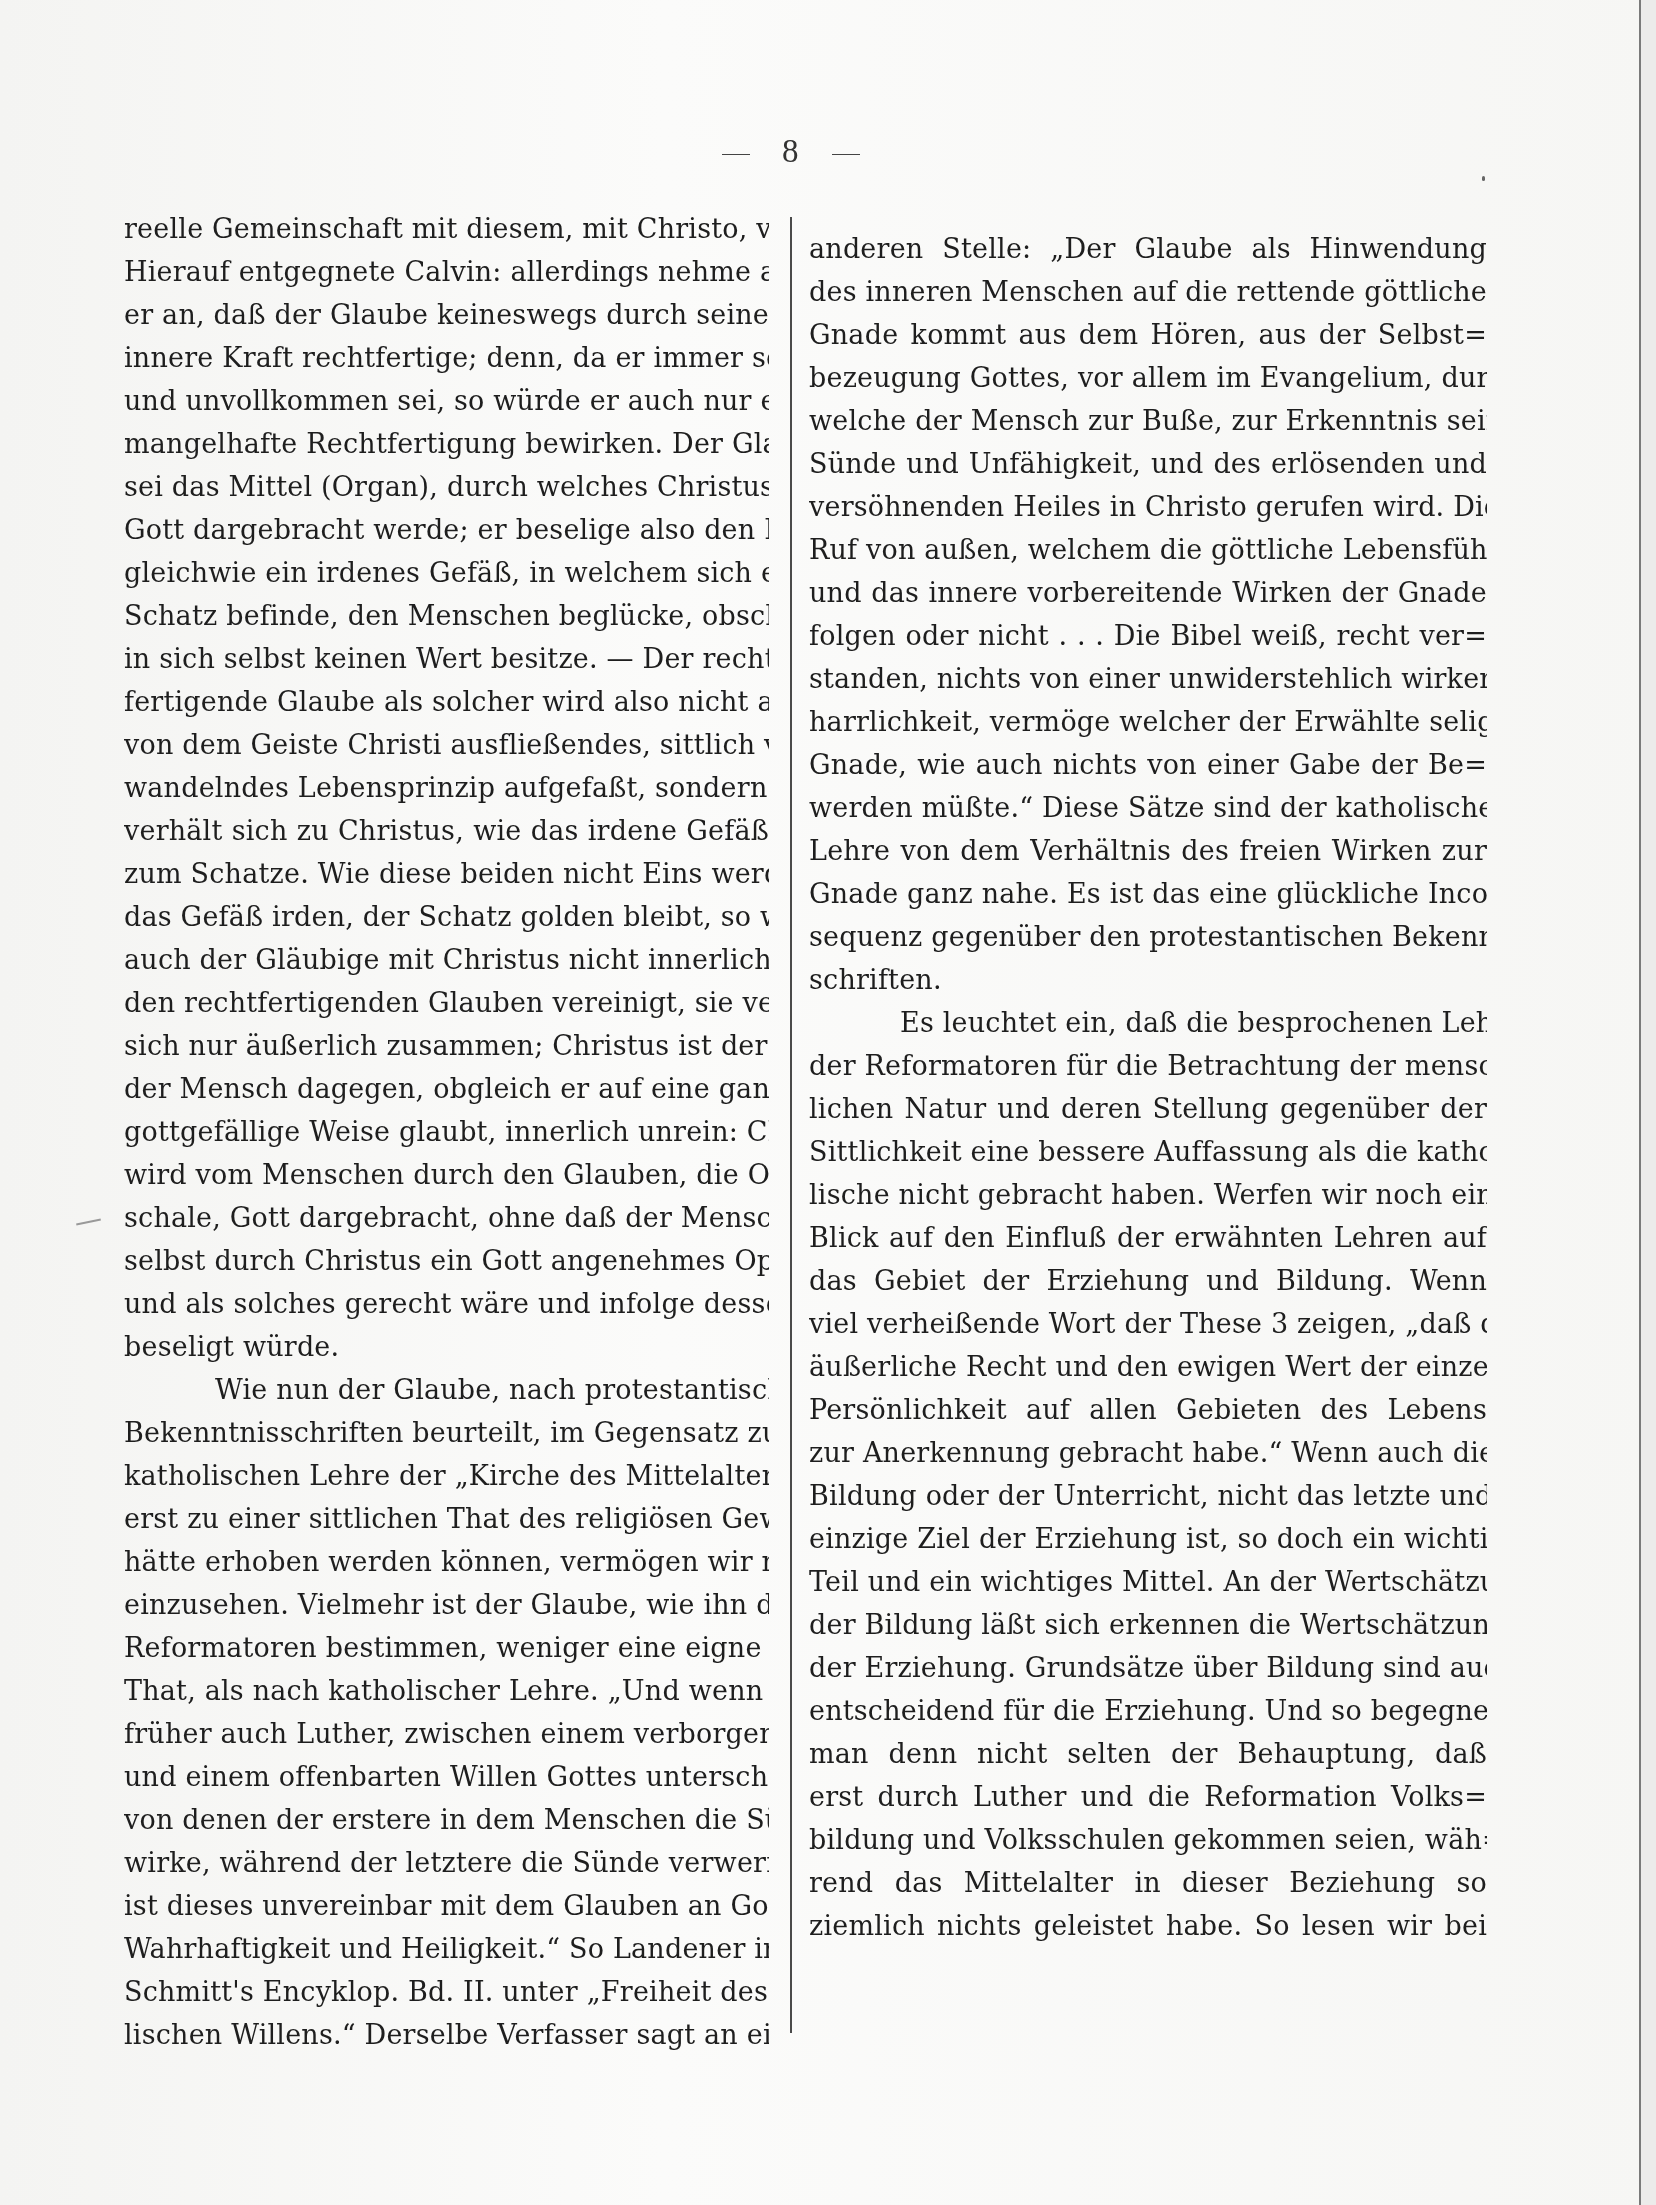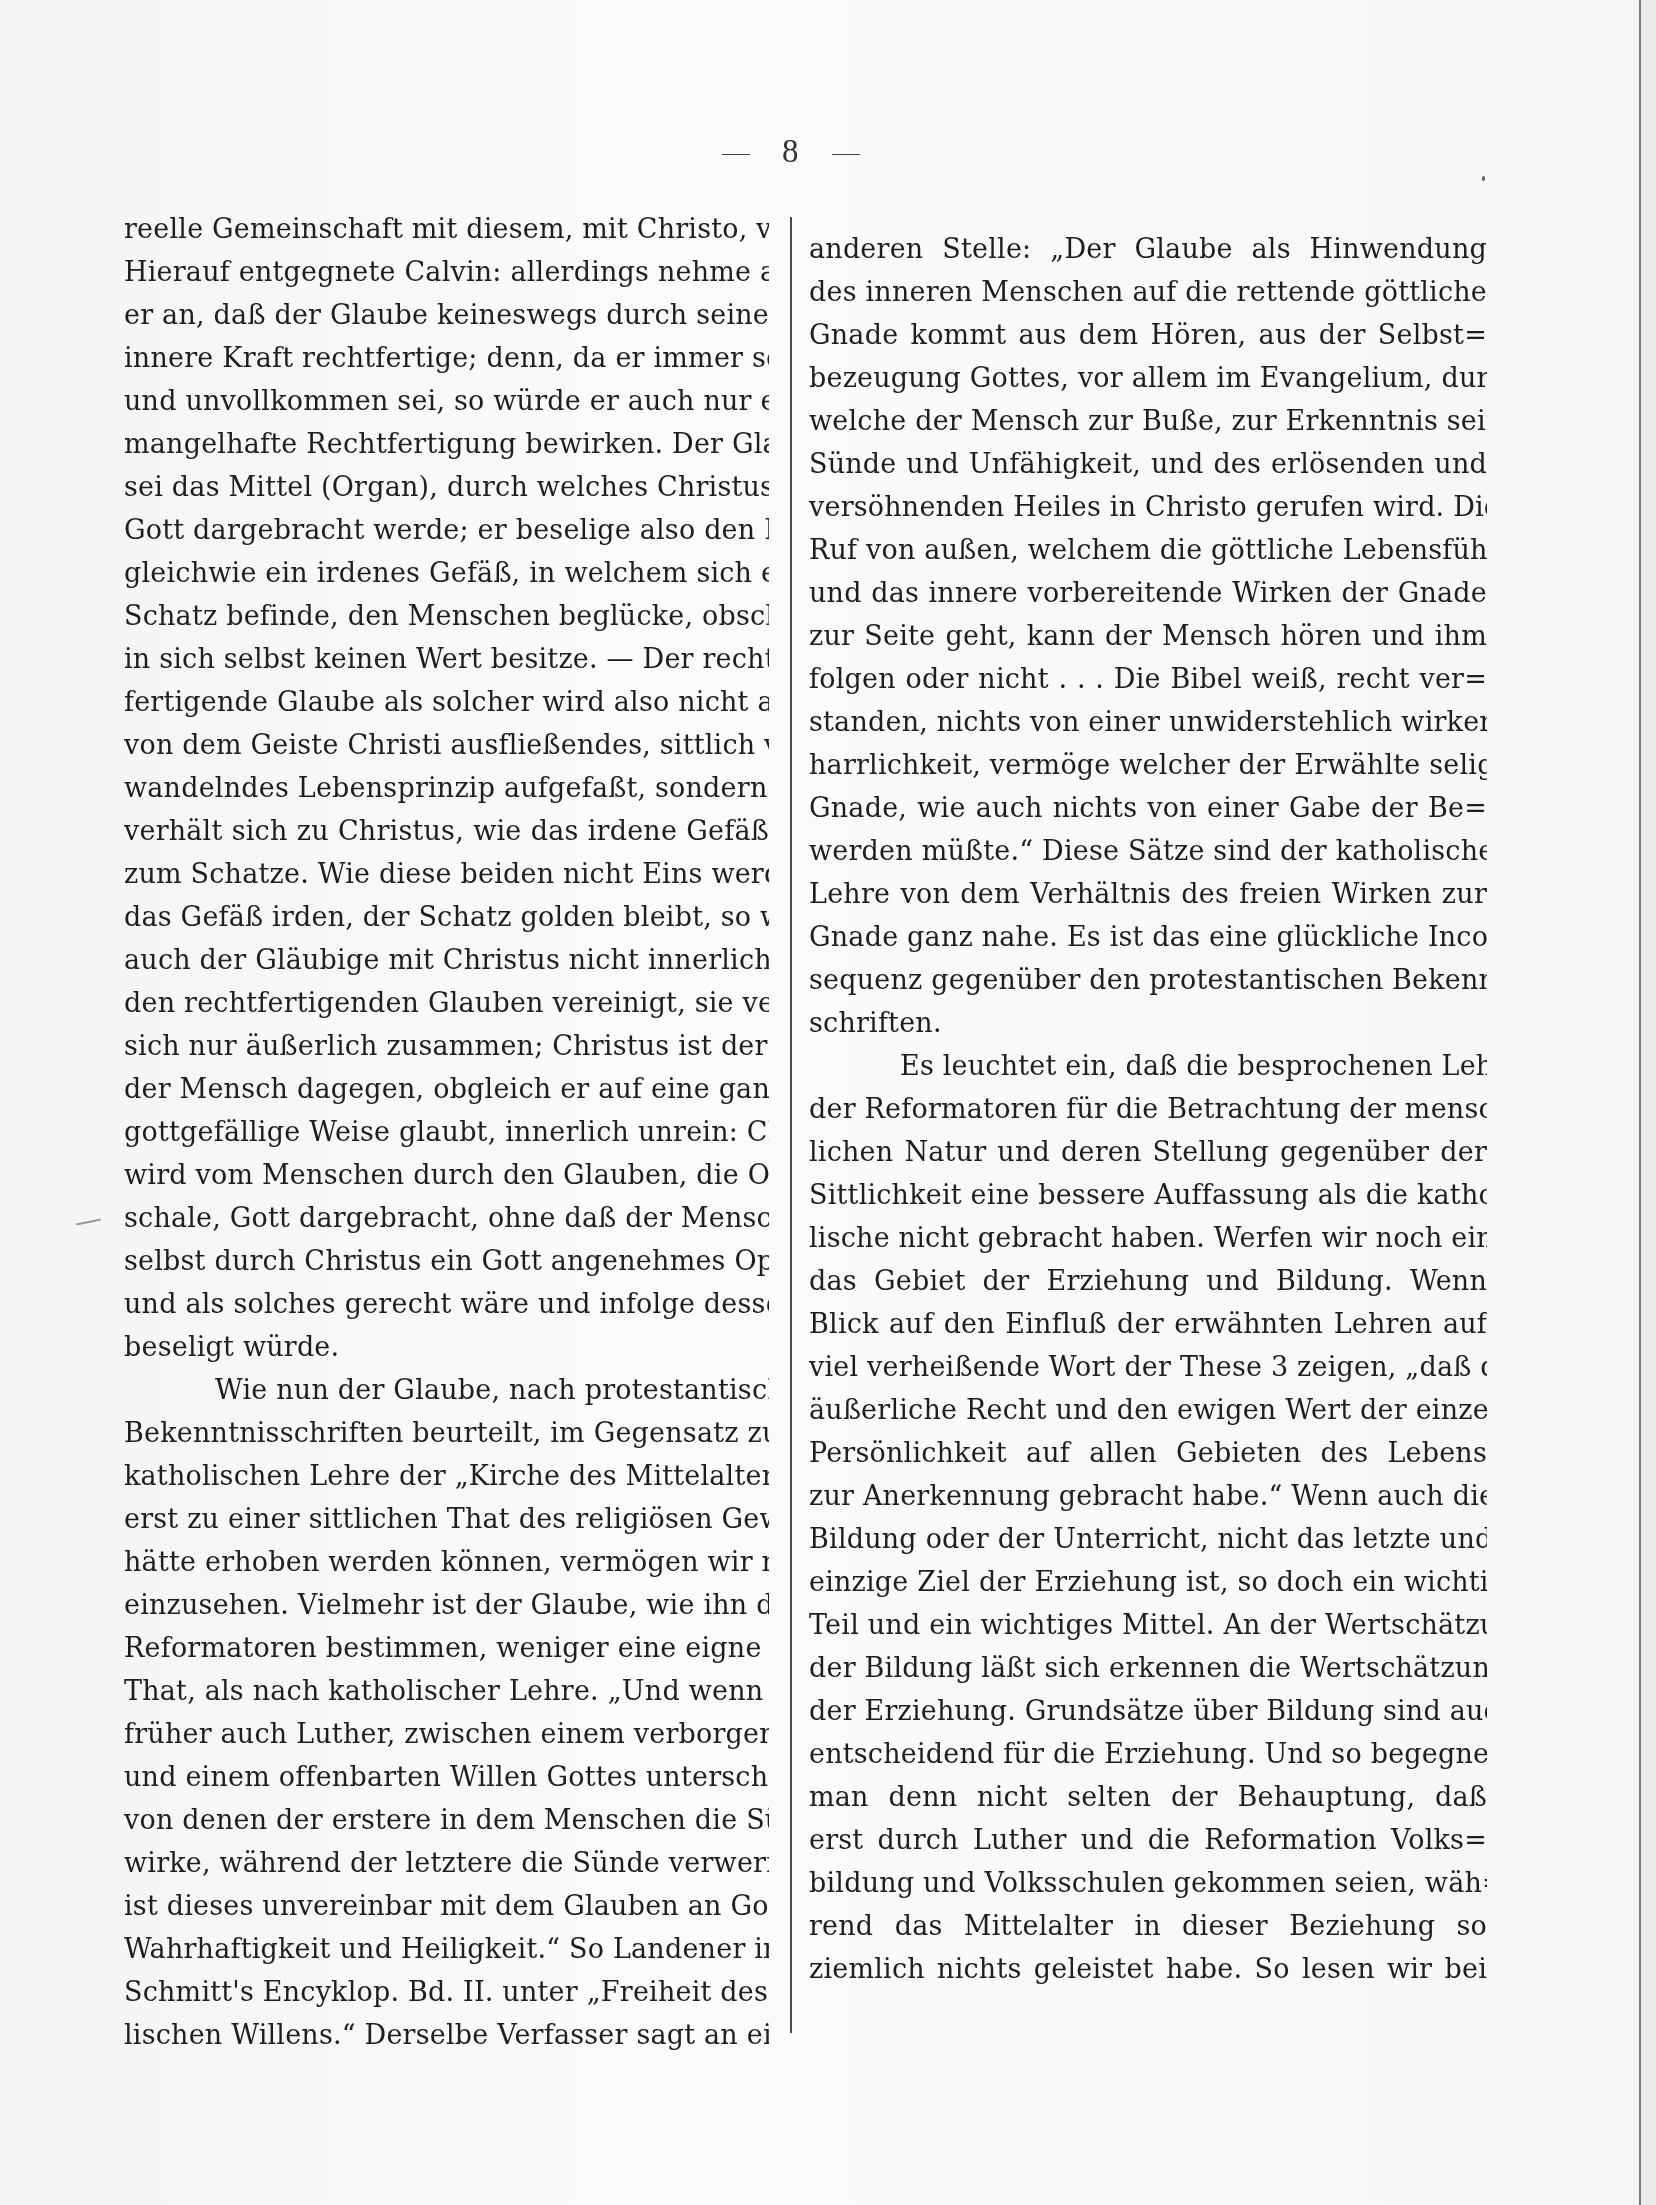--- a/index.html
+++ b/index.html
@@ -117,37 +117,36 @@
   <div class="column col-right">
     <div class="line">anderen Stelle: „Der Glaube als Hinwendung</div>
     <div class="line">des inneren Menschen auf die rettende göttliche</div>
     <div class="line">Gnade kommt aus dem Hören, aus der Selbst=</div>
     <div class="line">bezeugung Gottes, vor allem im Evangelium, durch</div>
     <div class="line">welche der Mensch zur Buße, zur Erkenntnis seiner</div>
     <div class="line">Sünde und Unfähigkeit, und des erlösenden und</div>
     <div class="line">versöhnenden Heiles in Christo gerufen wird. Diesen</div>
     <div class="line">Ruf von außen, welchem die göttliche Lebensführung</div>
     <div class="line">und das innere vorbereitende Wirken der Gnade</div>
-    <div class="line">zur Seite geht, kann der Mensch hören und ihm</div>
     <div class="line">folgen oder nicht . . . Die Bibel weiß, recht ver=</div>
     <div class="line">standen, nichts von einer unwiderstehlich wirkenden</div>
     <div class="line">harrlichkeit, vermöge welcher der Erwählte selig</div>
     <div class="line">Gnade, wie auch nichts von einer Gabe der Be=</div>
     <div class="line">werden müßte.“ Diese Sätze sind der katholischen</div>
     <div class="line">Lehre von dem Verhältnis des freien Wirken zur</div>
     <div class="line">Gnade ganz nahe. Es ist das eine glückliche Incon=</div>
     <div class="line">sequenz gegenüber den protestantischen Bekenntnis=</div>
     <div class="line last">schriften.</div>
     <div class="line indent">Es leuchtet ein, daß die besprochenen Lehren</div>
     <div class="line">der Reformatoren für die Betrachtung der mensch=</div>
     <div class="line">lichen Natur und deren Stellung gegenüber der</div>
     <div class="line">Sittlichkeit eine bessere Auffassung als die katho=</div>
     <div class="line">lische nicht gebracht haben. Werfen wir noch einen</div>
+    <div class="line">Blick auf den Einfluß der erwähnten Lehren auf</div>
     <div class="line">das Gebiet der Erziehung und Bildung. Wenn</div>
-    <div class="line">Blick auf den Einfluß der erwähnten Lehren auf</div>
     <div class="line">viel verheißende Wort der These 3 zeigen, „daß die</div>
     <div class="line">äußerliche Recht und den ewigen Wert der einzelnen</div>
     <div class="line">Persönlichkeit auf allen Gebieten des Lebens</div>
     <div class="line">zur Anerkennung gebracht habe.“ Wenn auch die</div>
     <div class="line">Bildung oder der Unterricht, nicht das letzte und</div>
     <div class="line">einzige Ziel der Erziehung ist, so doch ein wichtiger</div>
     <div class="line">Teil und ein wichtiges Mittel. An der Wertschätzung</div>
     <div class="line">der Bildung läßt sich erkennen die Wertschätzung</div>
     <div class="line">der Erziehung. Grundsätze über Bildung sind auch</div>
     <div class="line">entscheidend für die Erziehung. Und so begegnet</div>

